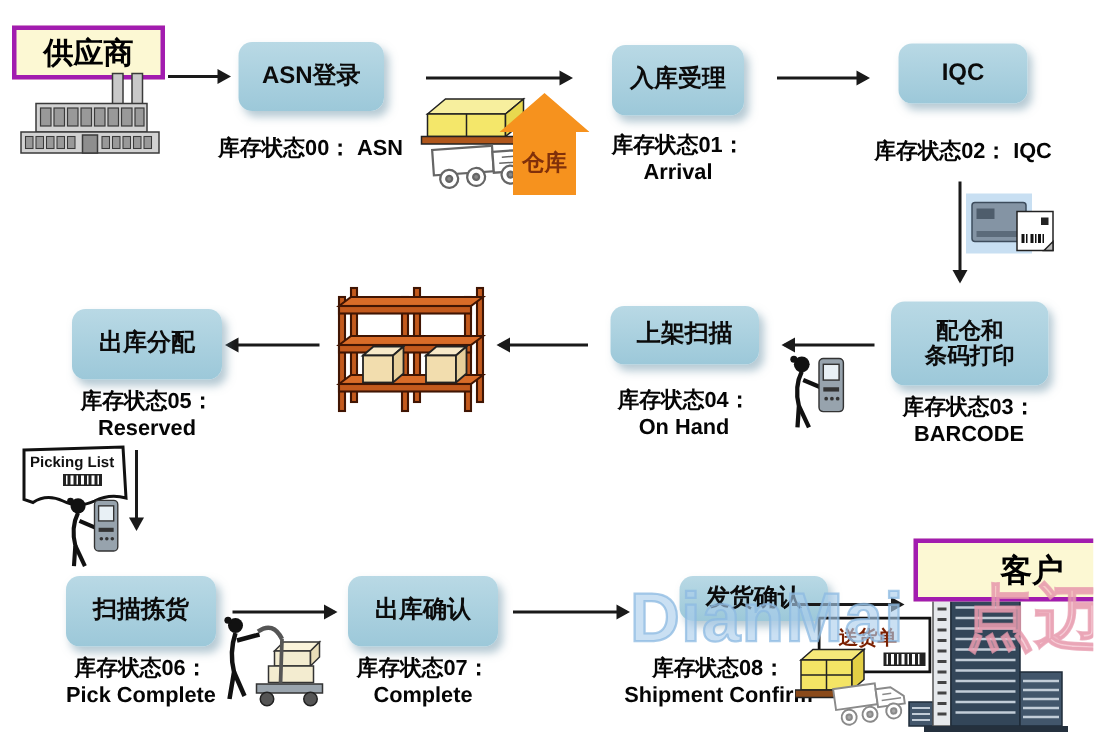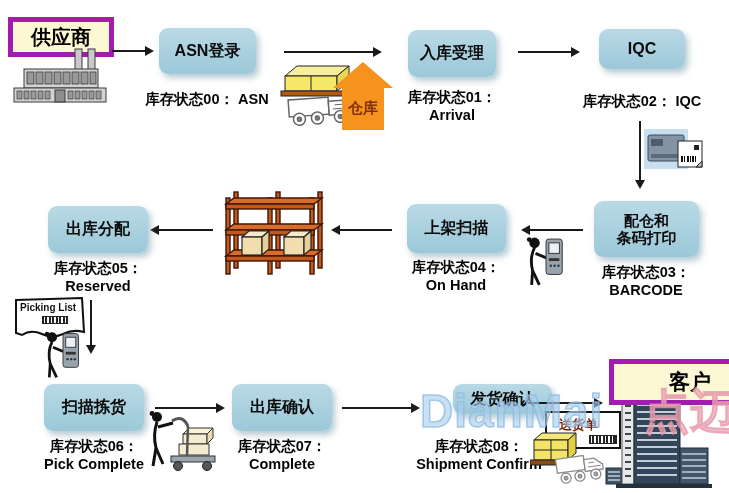--- a/index.html
+++ b/index.html
@@ -7,21 +7,21 @@
           font-family:"Liberation Sans","DejaVu Sans",sans-serif;color:#000;}
   svg{font-family:inherit;display:block;}
   .abs{position:absolute;}
   
   .pbox{position:absolute;display:flex;flex-direction:column;align-items:center;justify-content:center;
         background:linear-gradient(180deg,#b9d9e5 0%,#9cc8d9 100%);
         border-radius:9px;box-shadow:3px 4px 6px rgba(110,150,170,.5);
         font-weight:bold;font-size:16px;color:#0b0b0b;line-height:1.15;text-align:center;}
   
   .tbox{position:absolute;display:flex;align-items:center;justify-content:center;
-        background:#fcf8d3;border:5px solid #a21caf;font-weight:bold;color:#000;}
+        background:#fcf8d3;border:3px solid #a21caf;font-weight:bold;color:#000;}
   
   .status{position:absolute;text-align:center;font-weight:bold;font-size:14.5px;color:#050505;line-height:18px;}
   
   .ar{position:absolute;background:#1a1a1a;}
   .ar.h{height:2px;}
   .ar.v{width:2px;}
   .ar.h.right::after{content:"";position:absolute;right:-2px;top:-4px;width:0;height:0;
         border-left:9px solid #1a1a1a;border-top:5px solid transparent;border-bottom:5px solid transparent;}
   .ar.h.left::after{content:"";position:absolute;left:-2px;top:-4px;width:0;height:0;
         border-right:9px solid #1a1a1a;border-top:5px solid transparent;border-bottom:5px solid transparent;}
@@ -178,21 +178,21 @@
       <path d="M12,20 L24,25" stroke="#111" stroke-width="3"></path>
       <rect x="23" y="5" width="17" height="37" rx="3" fill="#97a3ad" stroke="#333"></rect>
       <rect x="26" y="9" width="11" height="11" fill="#e8f0f5" stroke="#333"></rect>
       <rect x="26" y="25" width="11" height="3" fill="#333"></rect>
       <circle cx="28" cy="33" r="1.3" fill="#333"></circle>
         <circle cx="32" cy="33" r="1.3" fill="#333"></circle>
         <circle cx="36" cy="33" r="1.3" fill="#333"></circle>
     </svg>
   </div>
 
-  <div class="pbox" style="left:407px;top:204px;width:99px;height:49px;">
+  <div class="pbox" style="left:407px;top:204px;width:99px;height:39px;">
     <span>上架扫描</span>
     <span></span>
   </div>
   <div class="status" style="left:396px;top:258px;width:120px;">
     <div>库存状态04：</div>
     <div>On Hand</div>
   </div>
 
   <div class="ar h left" style="left:333px;top:229px;width:59px;"></div>
 

